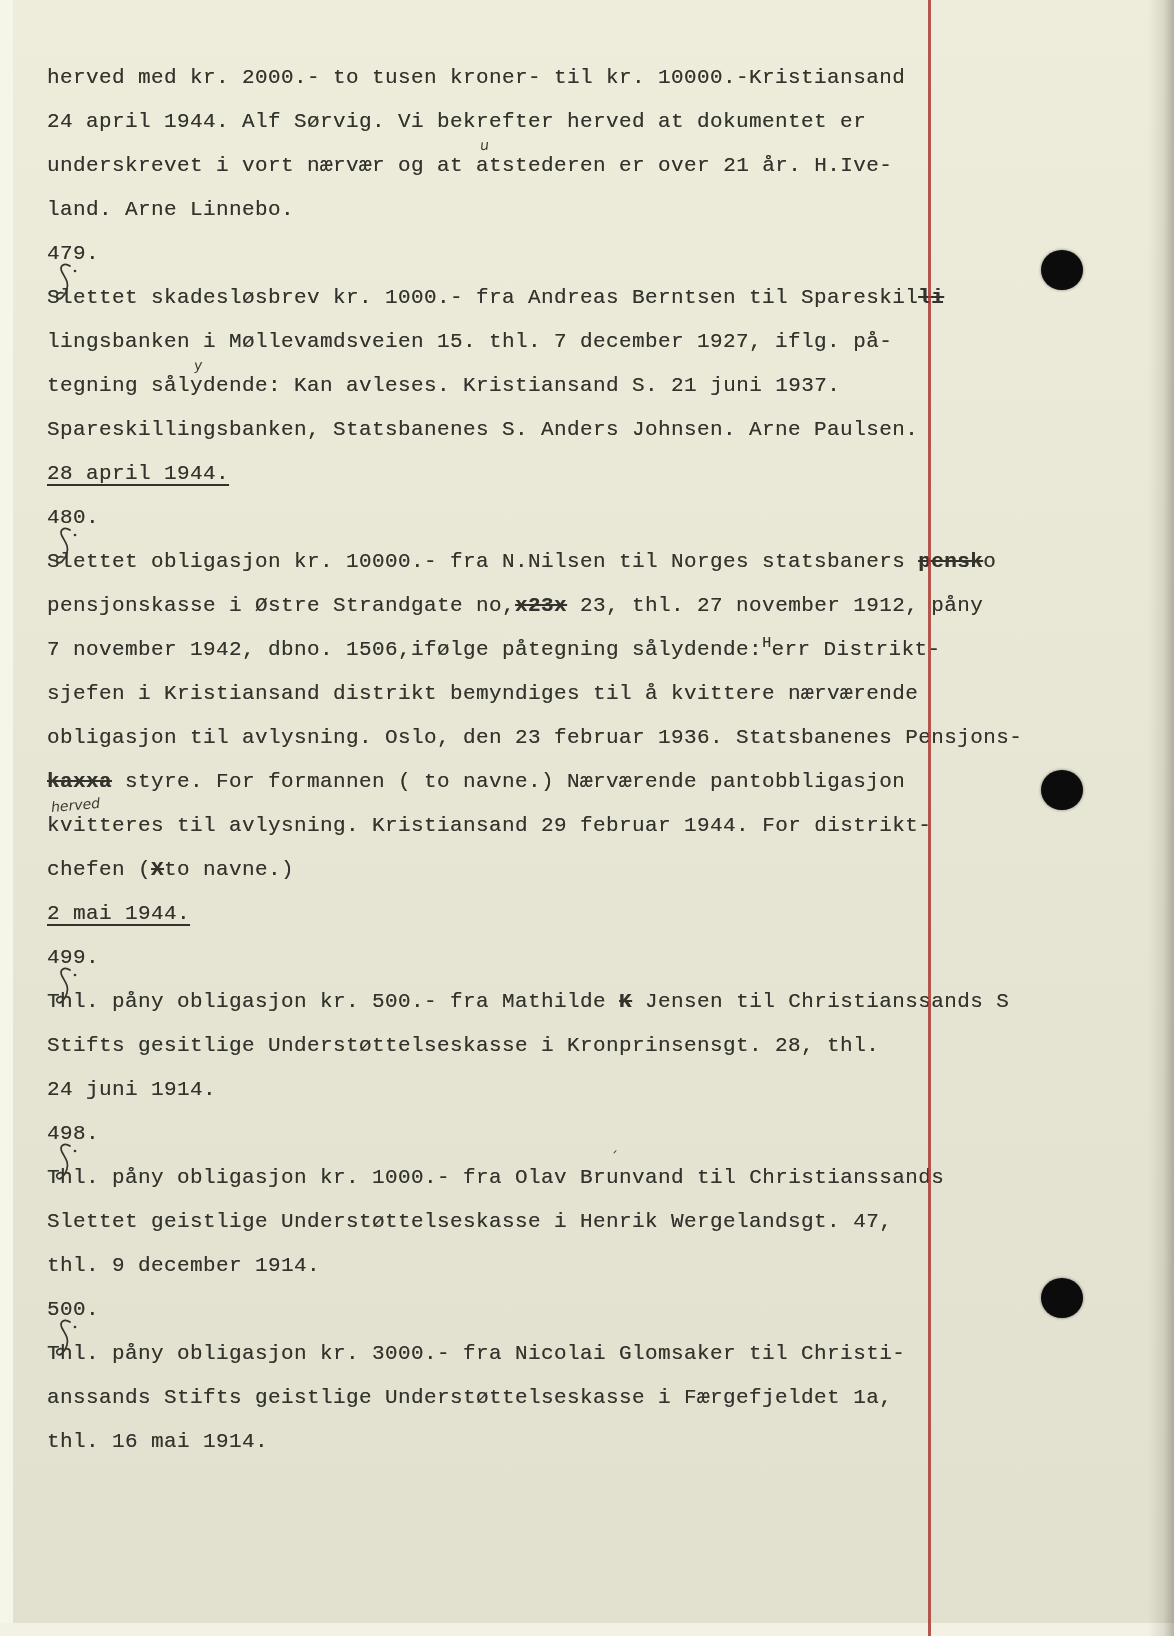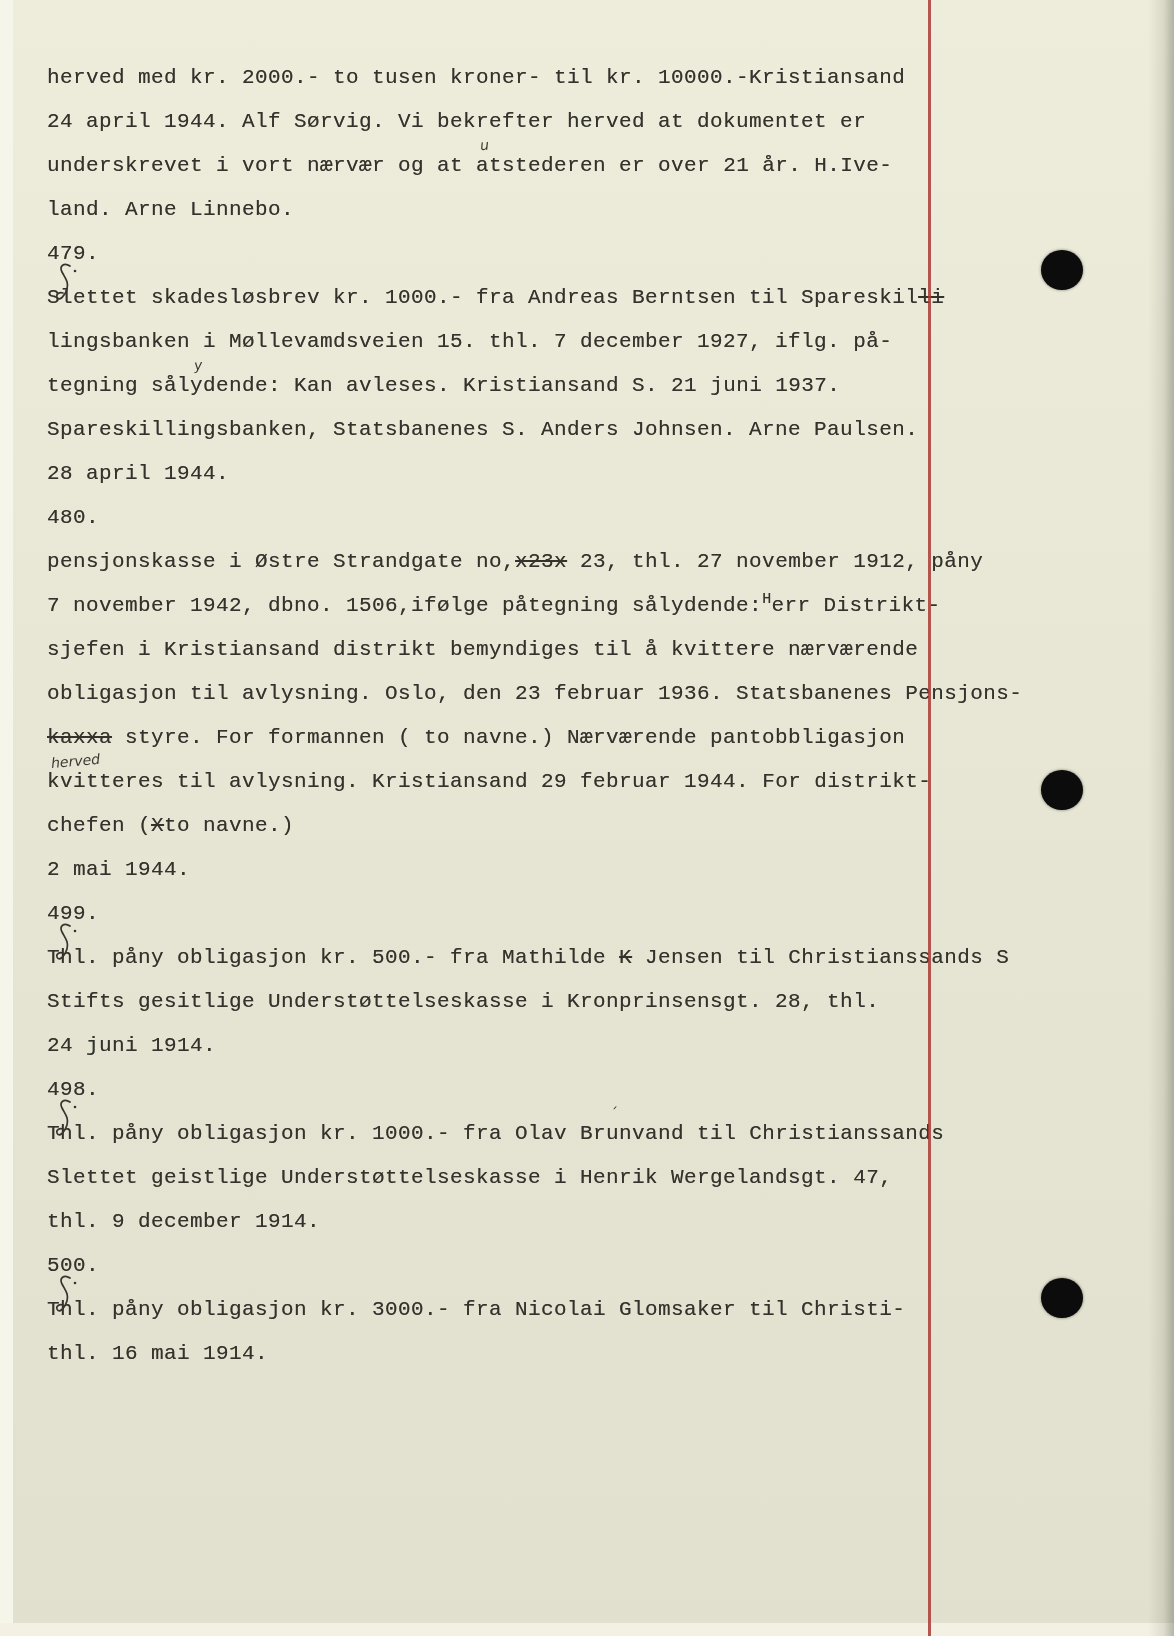--- a/index.html
+++ b/index.html
@@ -36,23 +36,23 @@
   .hole.h2{top:770px;}
   .hole.h3{top:1278px;}
 
   .doc-text{
     position:absolute;left:47px;top:56px;width:884px;
     font-size:21px;letter-spacing:.4px;color:var(--ink);
     text-shadow:0 0 .4px rgba(45,44,38,.55);
   }
   .line{position:relative;height:44px;line-height:44px;white-space:pre;}
   .line.center{text-align:left;}
-  .strike{font-weight:400;text-decoration:line-through;}
+  .strike{font-weight:700;text-decoration:line-through;}
   .sup{vertical-align:super;font-size:.72em;line-height:0;}
-  .underline{text-underline-offset:5px;}
+  .underline{text-decoration:underline;text-underline-offset:5px;}
   .rel{position:relative;}
   .note{
     position:absolute;top:-16px;left:4px;
     font-family:"DejaVu Sans",sans-serif;font-style:italic;
     font-size:14px;letter-spacing:0;color:#3a3a32;
     transform:rotate(-5deg);text-shadow:none;white-space:nowrap;line-height:14px;
   }
   .mark{
     position:absolute;left:5px;top:-15px;width:30px;height:48px;pointer-events:none;
   }
@@ -72,20 +72,24 @@
       <div class="line center"><span>479.</span></div>
       <div class="line"><svg class="mark" viewBox="0 0 30 48" width="30" height="48">
     <path d="M18 5 C12 1 7 5 10 11 C13 17 17 21 15 28 C13 35 7 41 5 36 C4 33 7 31 11 32" fill="none" stroke="#35342e" stroke-width="1.7" stroke-linecap="round"></path>
     <circle cx="23" cy="10" r="1.3" fill="#35342e"></circle>
   </svg><span>Slettet skadesløsbrev kr. 1000.- fra Andreas Berntsen til Spareskil</span><span class="strike">li</span></div>
       <div class="line"><span>lingsbanken i Møllevamdsveien 15. thl. 7 december 1927, iflg. på-</span></div>
       <div class="line"><span>tegning sål</span><span class="rel"><span class="note">y</span>y</span><span>dende: Kan avleses. Kristiansand S. 21 juni 1937.</span></div>
       <div class="line"><span>Spareskillingsbanken, Statsbanenes S. Anders Johnsen. Arne Paulsen.</span></div>
       <div class="line center"><span class="underline">28 april 1944.</span></div>
       <div class="line center"><span>480.</span></div>
+      <div class="line"><svg class="mark" viewBox="0 0 30 48" width="30" height="48">
+    <path d="M18 5 C12 1 7 5 10 11 C13 17 17 21 15 28 C13 35 7 41 5 36 C4 33 7 31 11 32" fill="none" stroke="#35342e" stroke-width="1.7" stroke-linecap="round"></path>
+    <circle cx="23" cy="10" r="1.3" fill="#35342e"></circle>
+  </svg><span>Slettet obligasjon kr. 10000.- fra N.Nilsen til Norges statsbaners </span><span class="strike">pensk</span><span>o</span></div>
       <div class="line"><span>pensjonskasse i Østre Strandgate no,</span><span class="strike">x23x</span><span> 23, thl. 27 november 1912, påny</span></div>
       <div class="line"><span>7 november 1942, dbno. 1506,ifølge påtegning sålydende:</span><span class="sup">H</span><span>err Distrikt-</span></div>
       <div class="line"><span>sjefen i Kristiansand distrikt bemyndiges til å kvittere nærværende</span></div>
       <div class="line"><span>obligasjon til avlysning. Oslo, den 23 februar 1936. Statsbanenes Pensjons-</span></div>
       <div class="line"><span class="strike">kaxxa</span><span> styre. For formannen ( to navne.) Nærværende pantobbligasjon</span></div>
       <div class="line"><span class="rel"><span class="note">herved</span>kvitteres</span><span> til avlysning. Kristiansand 29 februar 1944. For distrikt-</span></div>
       <div class="line"><span>chefen (</span><span class="strike">X</span><span>to navne.)</span></div>
       <div class="line center"><span class="underline">2 mai 1944.</span></div>
       <div class="line center"><span>499.</span></div>
       <div class="line"><svg class="mark" viewBox="0 0 30 48" width="30" height="48">
@@ -99,20 +103,21 @@
     <path d="M18 5 C12 1 7 5 10 11 C13 17 17 21 15 28 C13 35 7 41 5 36 C4 33 7 31 11 32" fill="none" stroke="#35342e" stroke-width="1.7" stroke-linecap="round"></path>
     <circle cx="23" cy="10" r="1.3" fill="#35342e"></circle>
   </svg><span>Thl. påny obligasjon kr. 1000.- fra Olav Br</span><span class="rel"><span class="note">´</span>u</span><span>nvand til Christianssands</span></div>
       <div class="line"><span>Slettet geistlige Understøttelseskasse i Henrik Wergelandsgt. 47,</span></div>
       <div class="line"><span>thl. 9 december 1914.</span></div>
       <div class="line center"><span>500.</span></div>
       <div class="line"><svg class="mark" viewBox="0 0 30 48" width="30" height="48">
     <path d="M18 5 C12 1 7 5 10 11 C13 17 17 21 15 28 C13 35 7 41 5 36 C4 33 7 31 11 32" fill="none" stroke="#35342e" stroke-width="1.7" stroke-linecap="round"></path>
     <circle cx="23" cy="10" r="1.3" fill="#35342e"></circle>
   </svg><span>Thl. påny obligasjon kr. 3000.- fra Nicolai Glomsaker til Christi-</span></div>
+      <div class="line"><span>anssands Stifts geistlige Understøttelseskasse i Færgefjeldet 1a,</span></div>
       <div class="line"><span>thl. 16 mai 1914.</span></div>
     </div>
 
   <div class="margin-line"></div>
 
   <div class="hole h1"></div>
   <div class="hole h2"></div>
   <div class="hole h3"></div>
 
   <div class="edge-right"></div>

